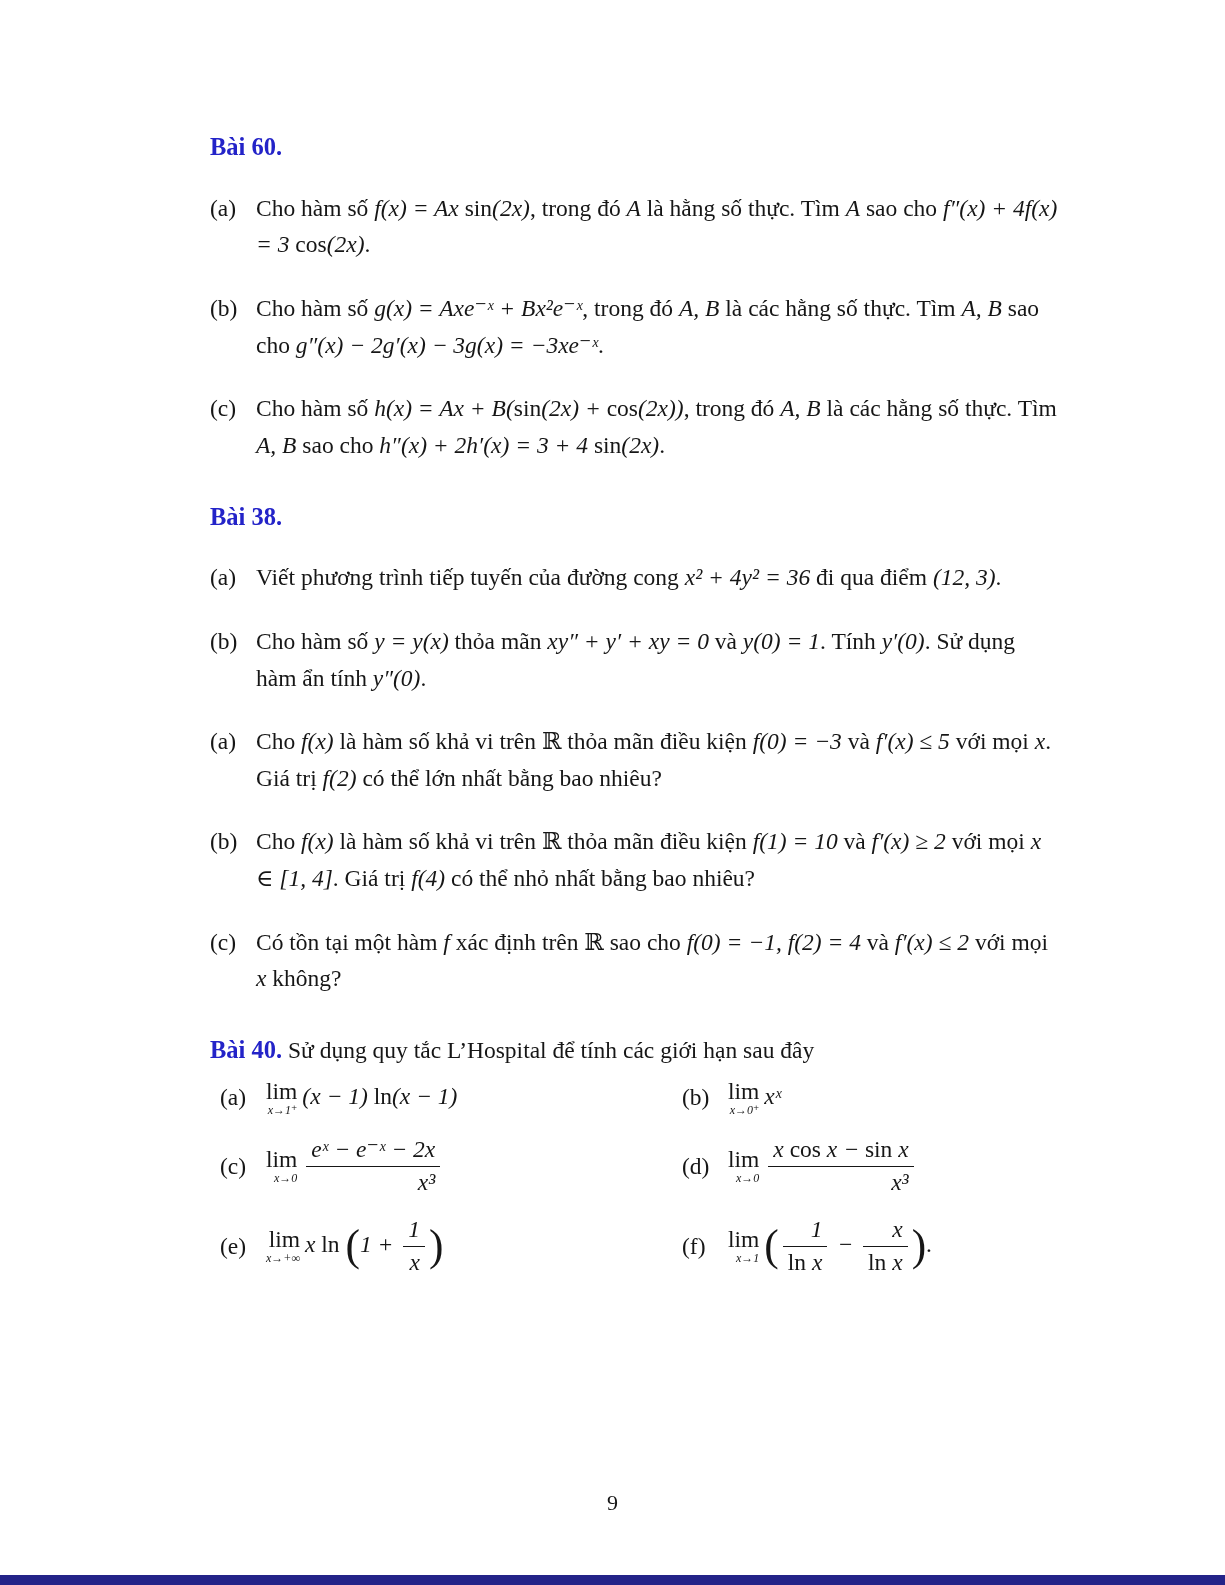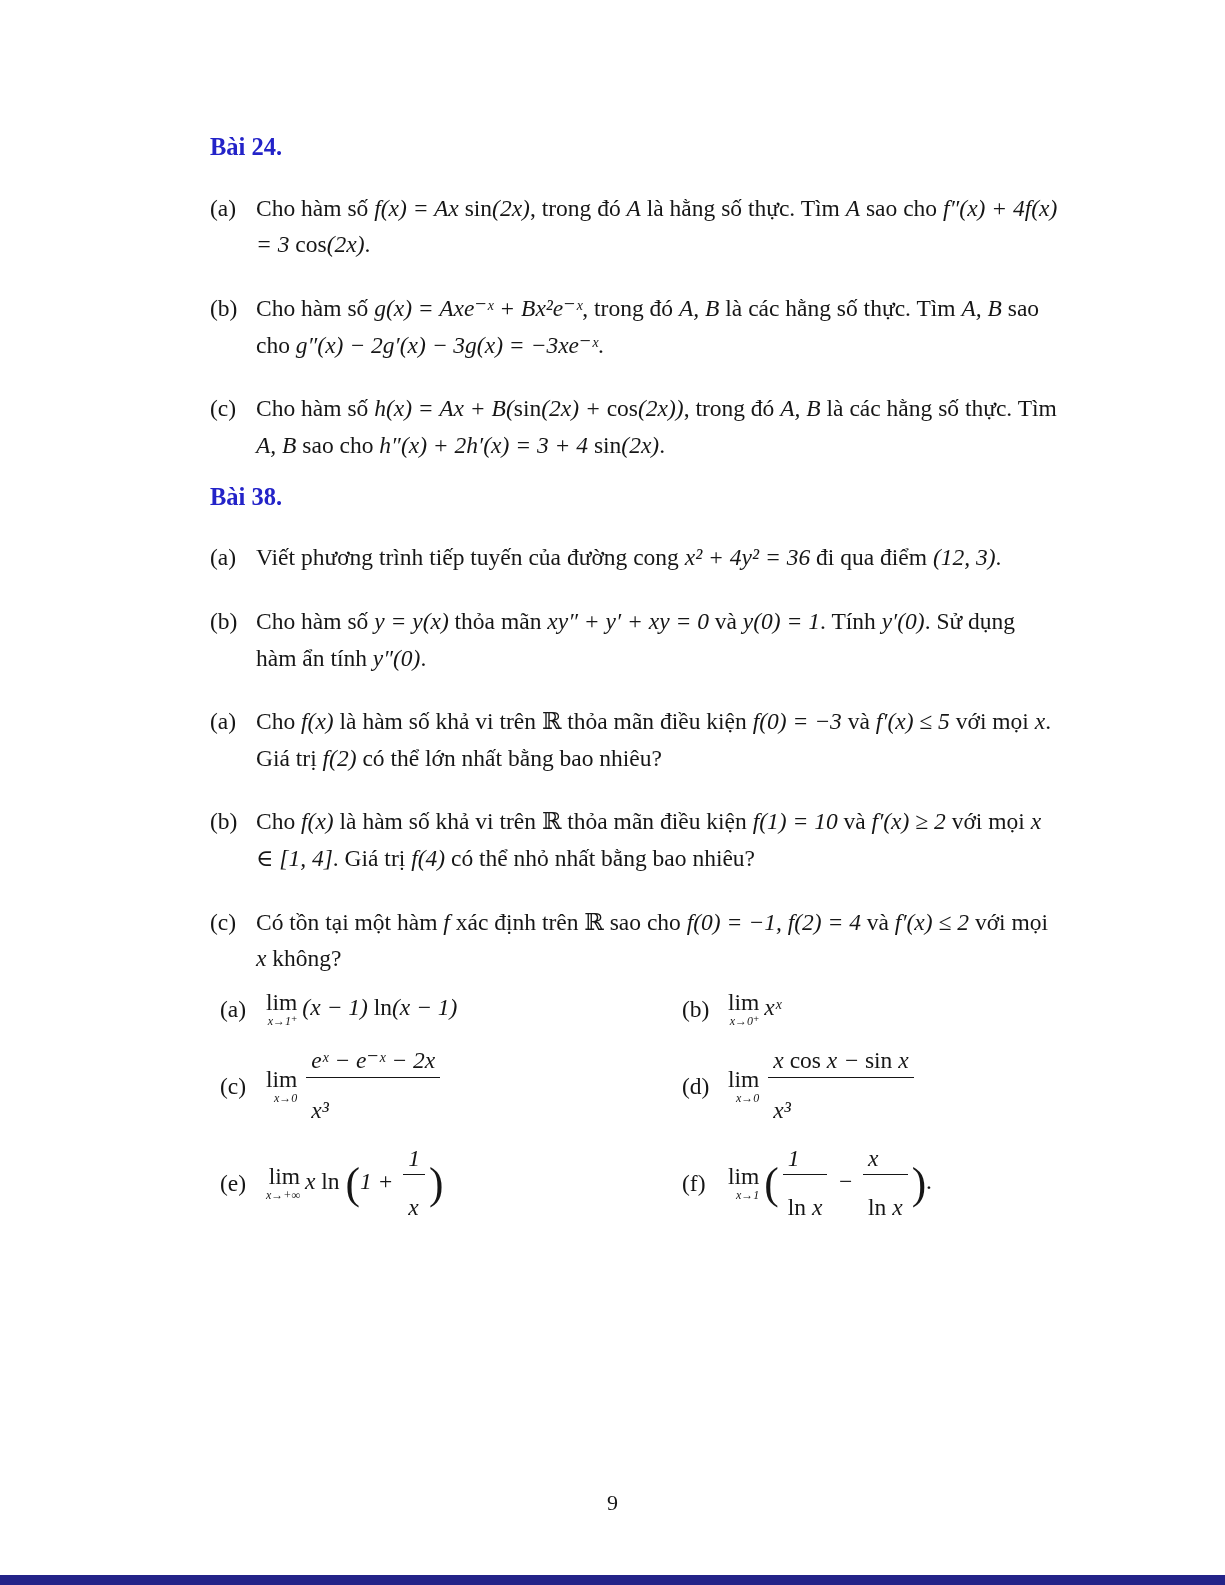--- a/index.html
+++ b/index.html
@@ -19,21 +19,21 @@
     font-size:23.5px;
     overflow:hidden;
   }
   .content{
     position:absolute;
     left:210px;
     top:132px;
     width:850px;
   }
   .heading-line{
-    margin-top:18px;
+    margin-top:38px;
     margin-bottom:6px;
     font-size:24.5px;
     line-height:1.25;
   }
   .section:first-child .heading-line{margin-top:0;}
   .section-heading{
     color:var(--heading-color);
     font-weight:bold;
   }
   .section-intro{
@@ -57,25 +57,24 @@
     align-items:flex-end;
     vertical-align:middle;
     line-height:1.02;
     margin:0 5px 0 0;
   }
   .lim-word{font-style:normal;}
   .lim-sub{font-size:12px;font-style:italic;}
   .seg-frac{
     display:inline-flex;
     flex-direction:column;
-    text-align:left;
+    text-align:right;
     vertical-align:middle;
     margin:0 4px;
     line-height:1.18;
-    gap:17px;
   }
   .frac-num{padding:0 5px 2px;border-bottom:1.4px solid var(--ink);}
   .frac-den{padding:2px 5px 0;}
   .seg-big{
     font-size:185%;
     font-weight:400;
     vertical-align:middle;
     line-height:1;
     font-style:normal;
   }
@@ -105,21 +104,21 @@
     height:10px;
     background:var(--footer-color);
   }
 </style>
 </head>
 <body>
 
 <div class="page">
   <main class="content" id="content">
       <div class="section">
-        <div class="heading-line"><span class="section-heading">Bài 24.</span></div>
+        <div class="heading-line"><span class="section-heading">Bài 60.</span></div>
         <div class="item">
           <span class="item-label">(a)</span>
           <span class="item-body"><span class="seg-txt">Cho hàm số </span><span class="seg-m">f(x) = Ax </span><span class="seg-f">sin</span><span class="seg-m">(2x)</span><span class="seg-txt">, trong đó </span><span class="seg-m">A</span><span class="seg-txt"> là hằng số thực. Tìm </span><span class="seg-m">A</span><span class="seg-txt"> sao cho </span><span class="seg-m">f″(x) + 4f(x) = 3 </span><span class="seg-f">cos</span><span class="seg-m">(2x)</span><span class="seg-txt">.</span></span>
         </div>
         <div class="item">
           <span class="item-label">(b)</span>
           <span class="item-body"><span class="seg-txt">Cho hàm số </span><span class="seg-m">g(x) = Axe⁻ˣ + Bx²e⁻ˣ</span><span class="seg-txt">, trong đó </span><span class="seg-m">A, B</span><span class="seg-txt"> là các hằng số thực. Tìm </span><span class="seg-m">A, B</span><span class="seg-txt"> sao cho </span><span class="seg-m">g″(x) − 2g′(x) − 3g(x) = −3xe⁻ˣ</span><span class="seg-txt">.</span></span>
         </div>
         <div class="item">
           <span class="item-label">(c)</span>
@@ -145,20 +144,21 @@
         <div class="item">
           <span class="item-label">(b)</span>
           <span class="item-body"><span class="seg-txt">Cho </span><span class="seg-m">f(x)</span><span class="seg-txt"> là hàm số khả vi trên </span><span class="seg-f">ℝ</span><span class="seg-txt"> thỏa mãn điều kiện </span><span class="seg-m">f(1) = 10</span><span class="seg-txt"> và </span><span class="seg-m">f′(x) ≥ 2</span><span class="seg-txt"> với mọi </span><span class="seg-m">x ∈ [1, 4]</span><span class="seg-txt">. Giá trị </span><span class="seg-m">f(4)</span><span class="seg-txt"> có thể nhỏ nhất bằng bao nhiêu?</span></span>
         </div>
         <div class="item">
           <span class="item-label">(c)</span>
           <span class="item-body"><span class="seg-txt">Có tồn tại một hàm </span><span class="seg-m">f</span><span class="seg-txt"> xác định trên </span><span class="seg-f">ℝ</span><span class="seg-txt"> sao cho </span><span class="seg-m">f(0) = −1, f(2) = 4</span><span class="seg-txt"> và </span><span class="seg-m">f′(x) ≤ 2</span><span class="seg-txt"> với mọi </span><span class="seg-m">x</span><span class="seg-txt"> không?</span></span>
         </div>
       </div>
       <div class="section">
+        <div class="heading-line"><span class="section-heading">Bài 40.</span><span class="section-intro"> Sử dụng quy tắc L’Hospital để tính các giới hạn sau đây</span></div>
         <div class="limits-grid">
           <div class="limit-cell">
             <span class="item-label">(a)</span>
             <span class="limit-body"><span class="seg-lim">
                 <span class="lim-word">lim</span>
                 <span class="lim-sub">x→1⁺</span>
               </span><span class="seg-m">(x − 1) </span><span class="seg-f">ln</span><span class="seg-m">(x − 1)</span></span>
           </div>
           <div class="limit-cell">
             <span class="item-label">(b)</span>

